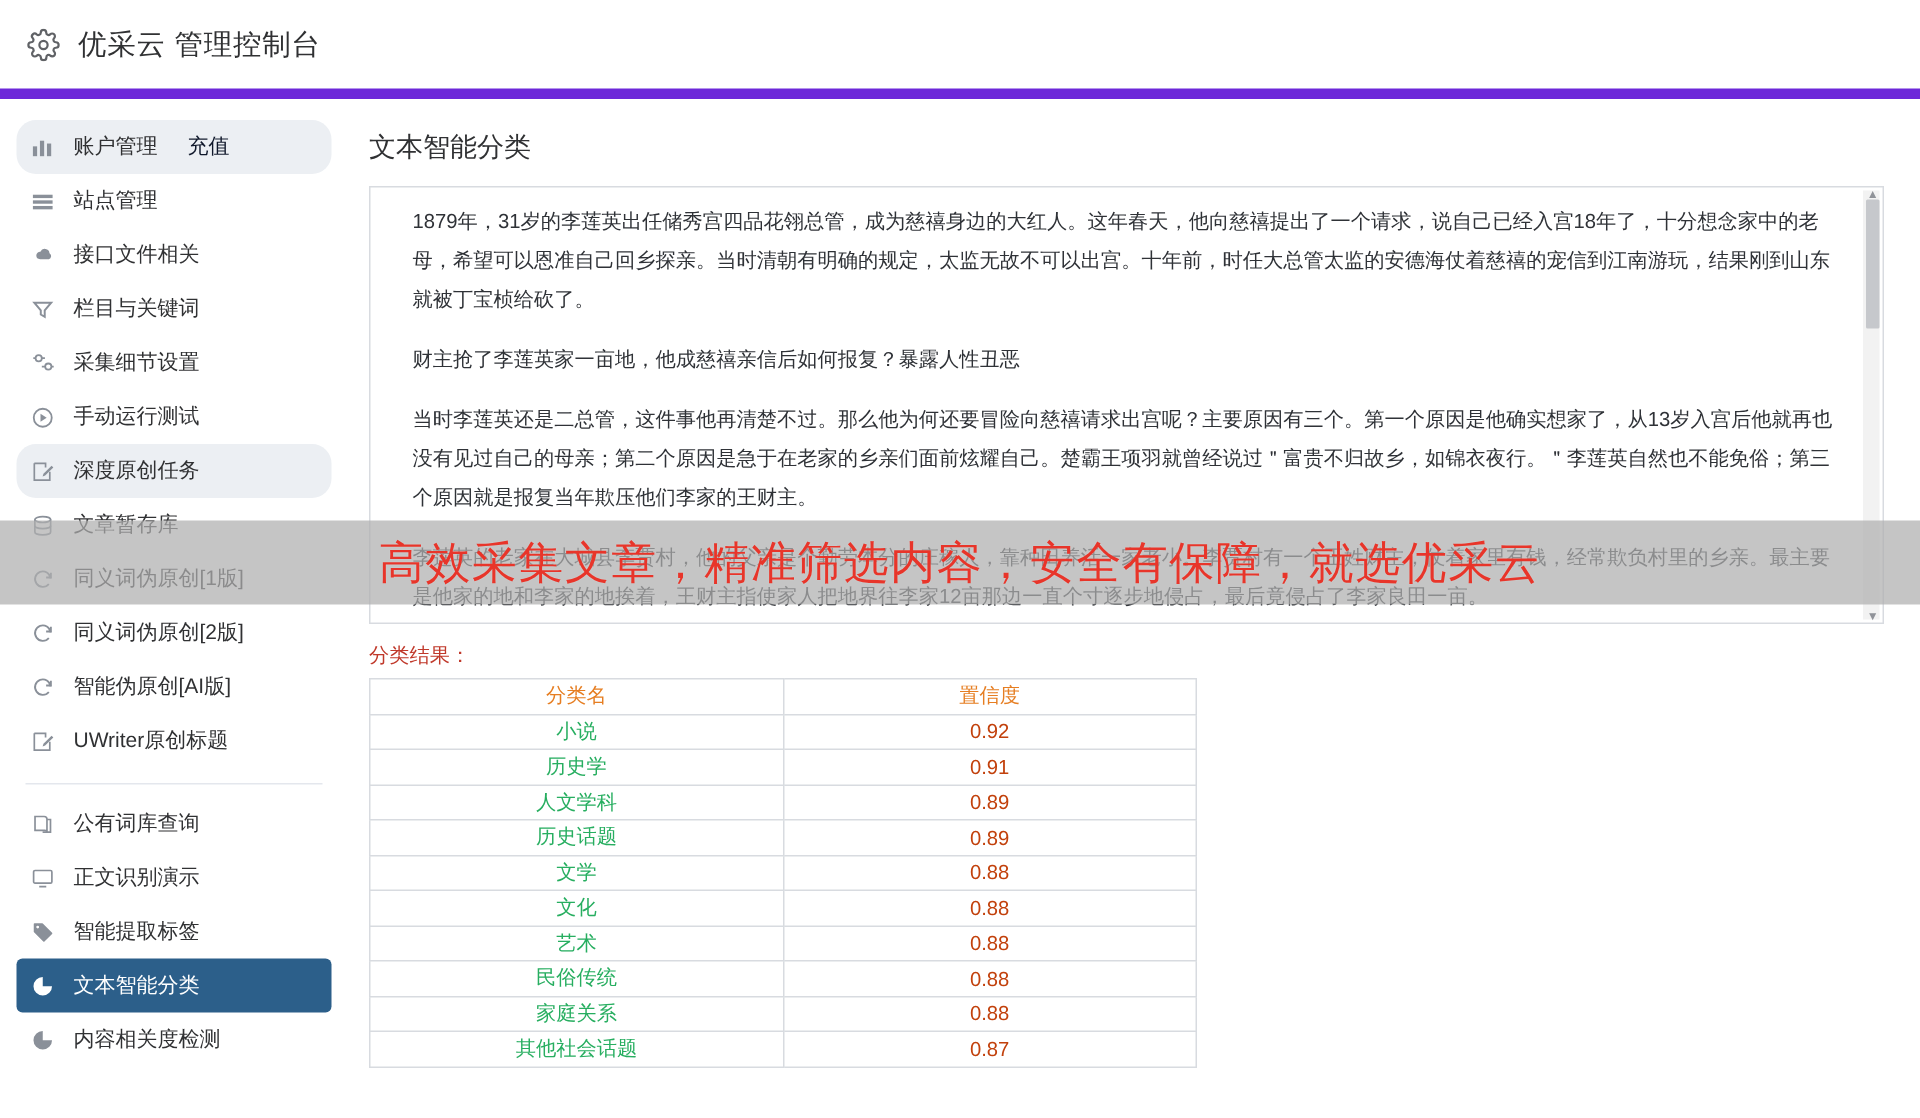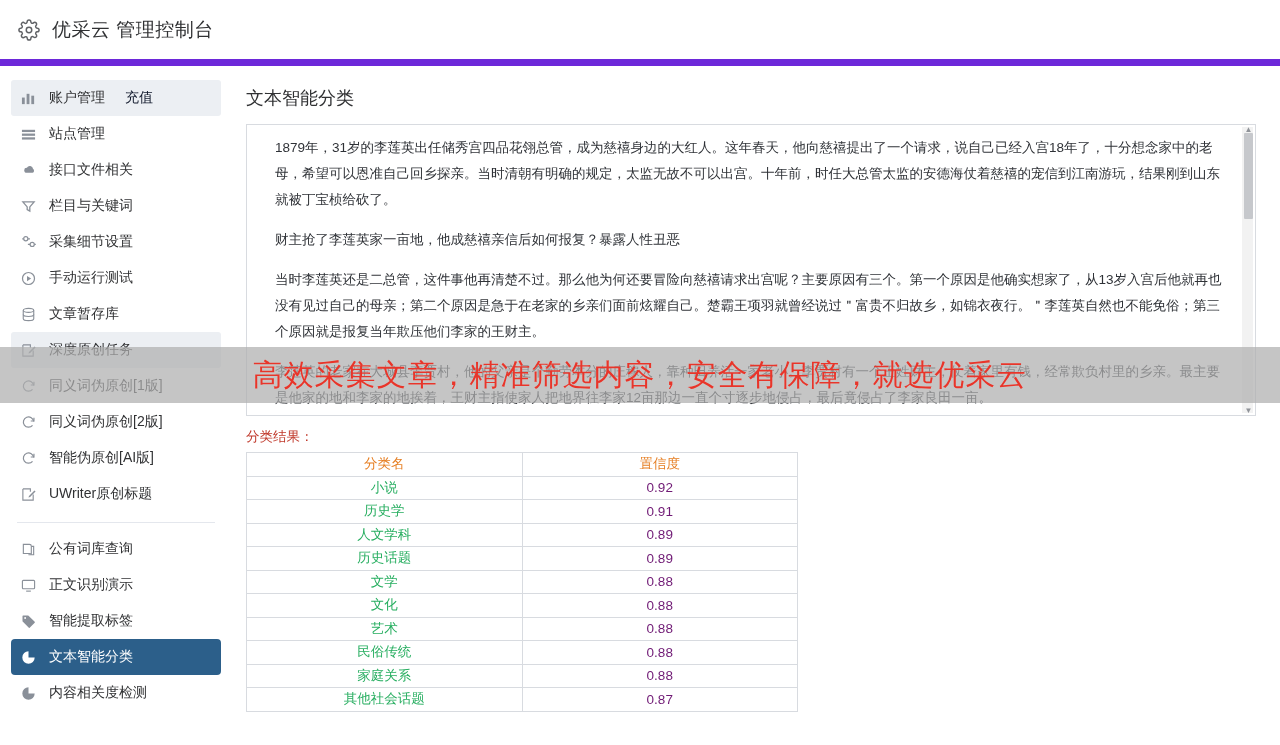--- a/index.html
+++ b/index.html
@@ -52,21 +52,21 @@
     flex: 0 0 232px;
     overflow: hidden;
   }
   .menu-item {
     height: 36px;
     display: flex;
     align-items: center;
     padding: 0 10px;
     color: #303133;
     font-size: 14px;
-    border-radius: 3px;
+    border-radius: 13px;
     margin-bottom: 0px;
     white-space: nowrap;
     cursor: pointer;
   }
   .menu-item .mi-icon {
     width: 22px;
     flex: 0 0 22px;
     color: #8a9099;
     display: flex;
     align-items: center;
@@ -162,21 +162,21 @@
     font-weight: normal;
     text-align: center;
   }
   table.cls-table th {
     color: #e67e22;
   }
   table.cls-table td.name {
     color: #27ae60;
   }
   table.cls-table td.score {
-    color: #701a75;
+    color: #c2410c;
   }
   .footer-note {
     margin-top: 12px;
     font-size: 13.5px;
     color: #303133;
   }
 
   
   .overlay-banner {
     position: absolute;
@@ -271,40 +271,40 @@
       <div class="menu-item">
         <span class="mi-icon">
           <svg width="15" height="15" viewBox="0 0 16 16" fill="none" stroke="currentColor" stroke-width="1.3">
               <circle cx="8" cy="8" r="6.4"></circle>
               <path d="M6.4 5.2l4.4 2.8-4.4 2.8z" fill="currentColor" stroke="none"></path>
             </svg>
         </span>
         <span class="mi-label">手动运行测试</span>
       </div>
 
+      <div class="menu-item active-grey">
+        <span class="mi-icon">
+          <svg width="15" height="15" viewBox="0 0 16 16" fill="none" stroke="currentColor" stroke-width="1.2">
+              <path d="M2 2h8v3"></path>
+              <path d="M2 2v12h11V8"></path>
+              <path d="M8.5 9.5l5.8-5.8 1.2 1.2L9.7 10.7l-1.8.6z" fill="currentColor" stroke="none"></path>
+            </svg>
+        </span>
+        <span class="mi-label">深度原创任务</span>
+      </div>
+
       <div class="menu-item">
         <span class="mi-icon">
           <svg width="15" height="15" viewBox="0 0 16 16" fill="none" stroke="currentColor" stroke-width="1.2">
               <ellipse cx="8" cy="3.6" rx="5.6" ry="2.1"></ellipse>
               <path d="M2.4 3.6v8.8c0 1.2 2.5 2.1 5.6 2.1s5.6-.9 5.6-2.1V3.6"></path>
               <path d="M2.4 8c0 1.2 2.5 2.1 5.6 2.1s5.6-.9 5.6-2.1"></path>
             </svg>
         </span>
         <span class="mi-label">文章暂存库</span>
-      </div>
-
-      <div class="menu-item active-grey">
-        <span class="mi-icon">
-          <svg width="15" height="15" viewBox="0 0 16 16" fill="none" stroke="currentColor" stroke-width="1.2">
-              <path d="M2 2h8v3"></path>
-              <path d="M2 2v12h11V8"></path>
-              <path d="M8.5 9.5l5.8-5.8 1.2 1.2L9.7 10.7l-1.8.6z" fill="currentColor" stroke="none"></path>
-            </svg>
-        </span>
-        <span class="mi-label">深度原创任务</span>
       </div>
 
       <div class="menu-item">
         <span class="mi-icon">
           <svg width="15" height="15" viewBox="0 0 16 16" fill="none" stroke="currentColor" stroke-width="1.3">
               <path d="M13.5 7a5.5 5.5 0 1 0-1.2 4"></path>
               <path d="M13.8 3v3.4h-3.4"></path>
             </svg>
         </span>
         <span class="mi-label">同义词伪原创[1版]</span>

